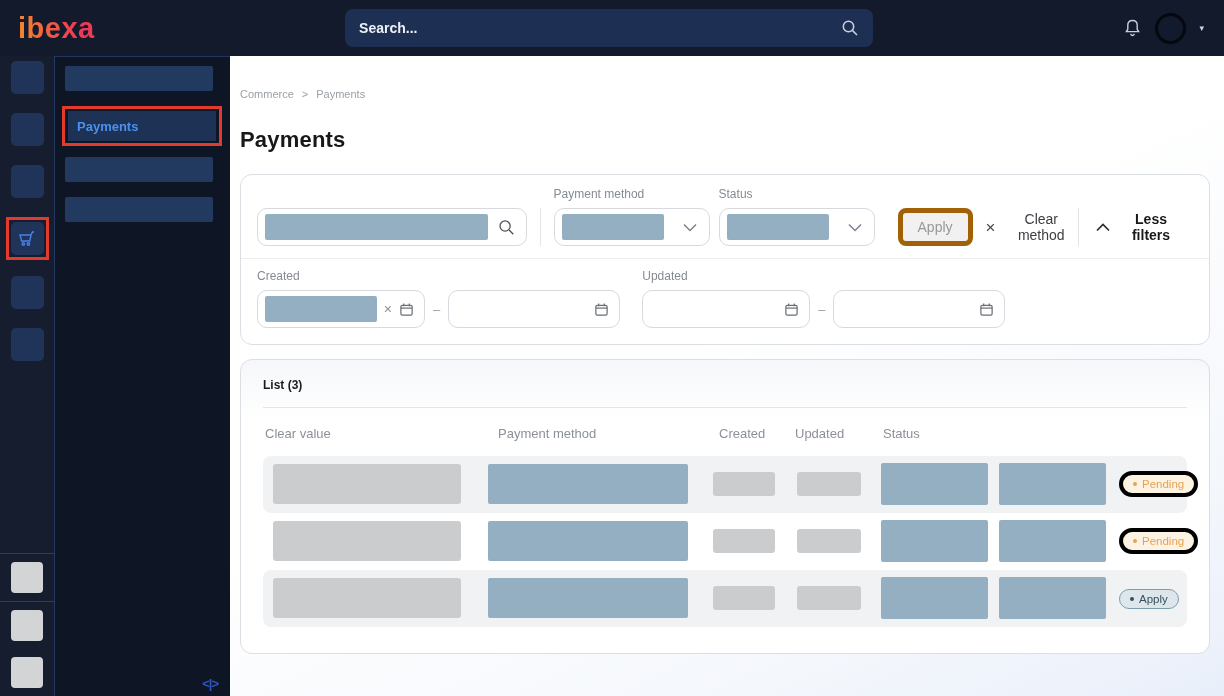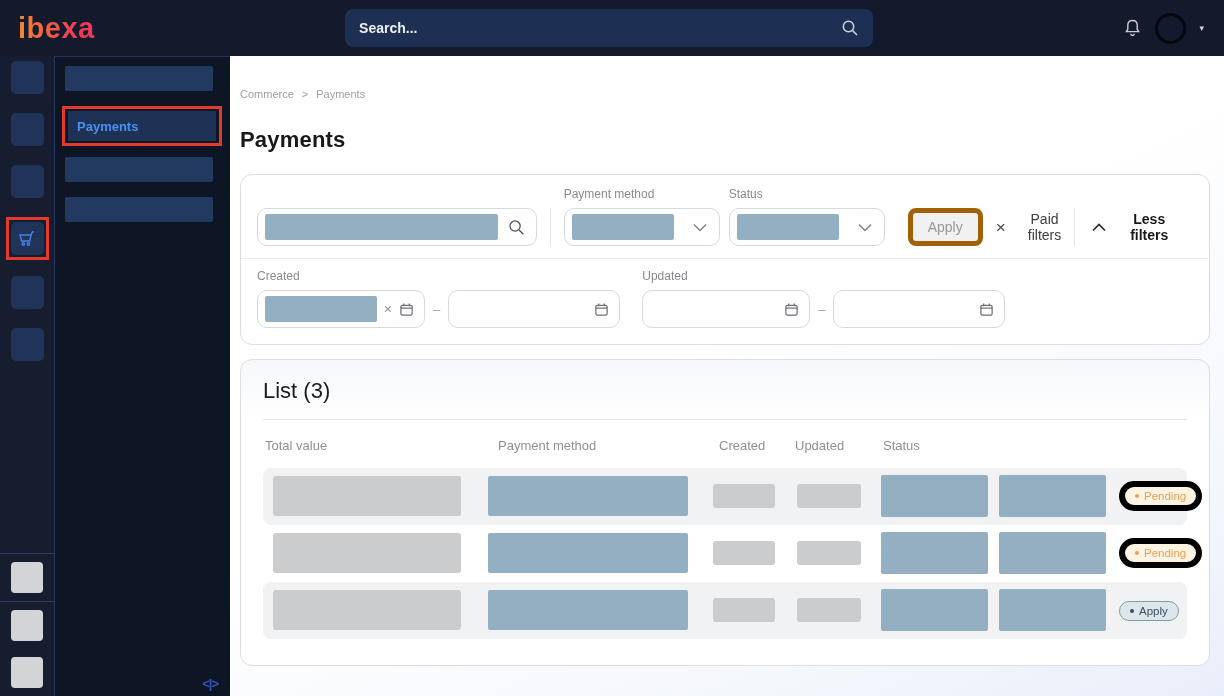--- a/index.html
+++ b/index.html
@@ -79,42 +79,42 @@
   .date-input.wide { width:172px; }
   .date-input .ph-blue { width:112px; height:26px; }
   .date-input .spacer { flex:1; }
   .date-x { font-size:14px; color:#8a8f96; line-height:1; }
   .dash { margin:0 8px; color:#9aa0a6; font-size:13px; }
   .upd-group { margin-left:13px; }
 
   
   .list-card { padding:15px 0 26px; background:linear-gradient(180deg,#f5f7fa 0%,#ffffff 20%);
                border:1px solid #dbdee2; border-radius:12px; }
-  .list-title { font-size:22px; font-weight:normal; color:#1b1c1e; padding:3px 22px 15px; }
+  .list-title { font-size:12px; font-weight:bold; color:#1b1c1e; padding:3px 22px 15px; }
   .list-div { height:1px; background:#e4e5e8; margin:0 22px; }
   .table { padding:0 22px; }
   .thead, .trow { display:grid; grid-template-columns:225px 223px 76px 86px 118px 118px 1fr; align-items:center; }
   .thead { color:#8c9198; font-size:13px; padding:17px 0 13px; }
   .thead .hc { padding-right:16px; line-height:1.35; }
   .hc.c1, .cell.c1 { padding-left:10px; }
   .hc.c3 { padding-left:2px; } .hc.c4 { padding-left:10px; }
   .hc.c5, .cell.c5 { padding-left:8px; } .hc.c6, .cell.c6 { padding-left:8px; }
   .hc.c7, .cell.c7 { padding-left:10px; }
   .cell.c3 { padding-left:2px; } .cell.c4 { padding-left:10px; }
   .trow { height:57px; border-radius:8px; }
   .trow.alt { background:#f1f2f4; }
   .b-id { width:188px; height:40px; }
   .b-order { width:200px; height:40px; }
   .b-sm { width:62px; height:24px; }
   .b-sm2 { width:64px; height:24px; }
   .b-date { width:107px; height:42px; }
   .badge { display:inline-flex; align-items:center; gap:5px; border-radius:999px; padding:3px 10px;
            font-size:11.5px; width:max-content; background:#fff; }
   .badge .dot { width:4px; height:4px; border-radius:50%; }
-  .badge-pending { background:#fdf3e3; border:6px solid #000000; color:#e7a254;text-align:center; }
+  .badge-pending { background:#fdf3e3; border:4px solid #000000; color:#e7a254;text-align:center; }
   .badge-pending .dot { background:#e7a254; }
   .badge-paid { background:#dde6ea; border:1px solid #7e9dab; color:#35505c; }
   .badge-paid .dot { background:#35505c; }
 
   svg { display:block; }
 </style>
 </head>
 <body>
 
 <div class="topbar">
@@ -221,21 +221,21 @@
             <span>
               <svg width="14" height="9" viewBox="0 0 14 9" fill="none" stroke="#7d838b" stroke-width="1.5">
                 <polyline points="1,1.5 7,7.5 13,1.5"></polyline>
               </svg>
             </span>
           </div>
         </div>
         <button class="apply-btn">Apply</button>
         <button class="text-btn">
           <span class="x-glyph">×</span>
-          <span>Paid filters</span>
+          <span>Clear method</span>
         </button>
         <div class="vsep vsep-auto"></div>
         <button class="text-btn less-btn">
           <span>
             <svg width="14" height="9" viewBox="0 0 14 9" fill="none" stroke="#2a2c2f" stroke-width="1.7">
               <polyline points="1,7.5 7,1.5 13,7.5"></polyline>
             </svg>
           </span>
           <span>Less filters</span>
         </button>
@@ -300,21 +300,21 @@
           </div>
         </div>
       </div>
     </div>
 
     <div class="list-card">
       <div class="list-title">List (3)</div>
       <div class="list-div"></div>
       <div class="table">
         <div class="thead">
-          <div class="hc c3">Total value</div>
+          <div class="hc c3">Clear value</div>
           <div class="hc c4">Payment method</div>
           <div class="hc c5">Created</div>
           <div class="hc c6">Updated</div>
           <div class="hc c7">Status</div>
         </div>
 
         <div class="trow alt">
           <div class="cell c1">
               <div class="ph-gray b-id"></div>
             </div>

